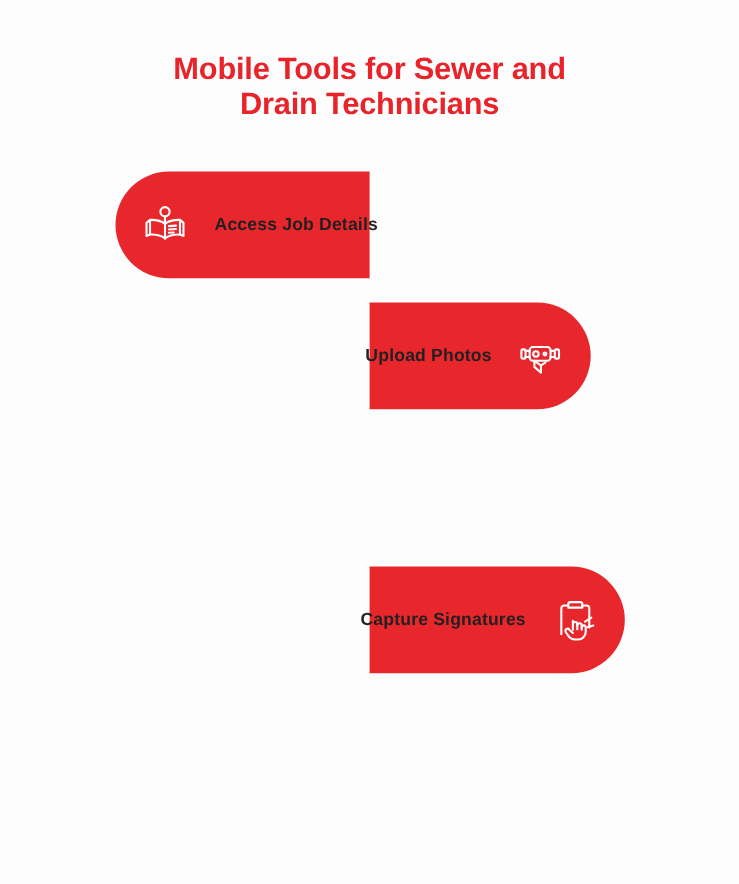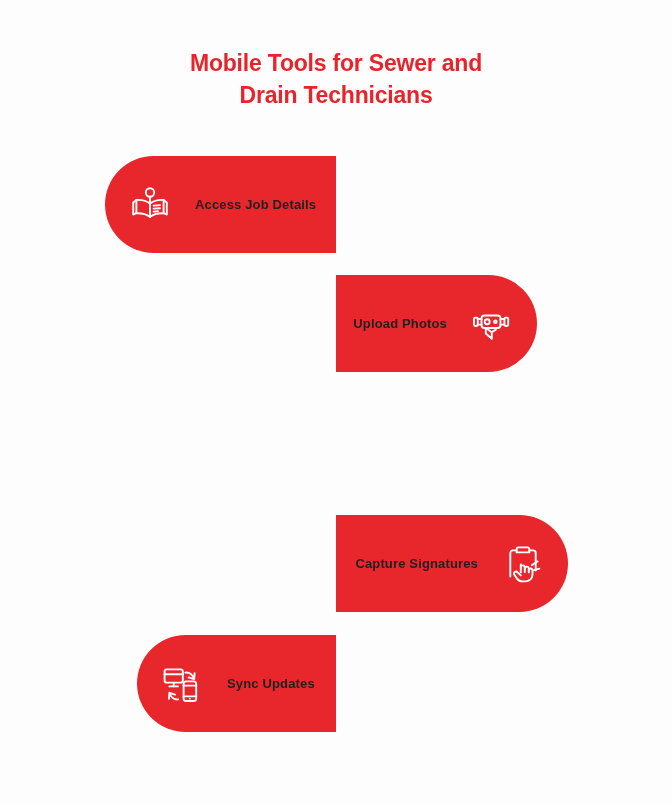--- a/index.html
+++ b/index.html
@@ -25,21 +25,21 @@
     background:#fdfdfd;
   }
 
   
   .title {
     position:absolute;
     left:0;
     top:47px;
     width:672px;
     text-align:center;
-    font-size:23px;
+    font-size:28px;
     font-weight:bold;
     line-height:32px;
     letter-spacing:-0.2px;
     color:#e8232a;
     white-space:pre-line;
   }
 
   
   .pill {
     position:absolute;
@@ -73,21 +73,21 @@
     height:46px;
     flex:0 0 46px;
     display:flex;
     align-items:center;
     justify-content:center;
   }
 
   .pill-icon svg { display:block; }
 
   .pill-label {
-    font-size:13px;
+    font-size:16px;
     font-weight:bold;
     color:#231f20;
     letter-spacing:0.15px;
     white-space:nowrap;
   }
 
   
   .pill.left-cap .pill-label { margin-left:22px; }
   
   .pill.right-cap .pill-label { margin-right:22px; }
@@ -153,33 +153,14 @@
         <path d="M19.8 22.4 L19.8 30.4"></path>
         <path d="M19.8 25.4 A2 2 0 0 1 23.8 25.4 L23.8 30"></path>
         <path d="M23.8 26.6 A2 2 0 0 1 27.8 26.6 L27.8 30.4"></path>
         <path d="M27.8 28 A1.9 1.9 0 0 1 31.5 28 L31.5 32.4 A7 7 0 0 1 24.5 39.4 L21.6 39.4 A7 7 0 0 1 16 36.6 L13.4 32.8 A2 2 0 0 1 16.6 30.4 L19.8 33.4"></path>
         <path d="M30.8 23.2 L36.6 19.4"></path>
         <path d="M33 28.2 L38.4 26.6"></path>
       </svg>
     </span>
   </div>
 
-  <div class="pill left-cap" id="row-4">
-    <span class="pill-icon">
-      <svg width="44" height="44" viewBox="0 0 44 44" fill="none" stroke="#ffffff" stroke-width="1.9" stroke-linecap="round" stroke-linejoin="round">
-        <rect x="4.6" y="7.4" width="18.2" height="13.2" rx="2.2"></rect>
-        <path d="M4.6 12.2 L22.8 12.2"></path>
-        <path d="M13.7 20.6 L13.7 24.4"></path>
-        <path d="M9.4 24.4 L18 24.4"></path>
-        <rect x="23.6" y="19.4" width="12.6" height="19.6" rx="2.6"></rect>
-        <path d="M23.6 23.6 L36.2 23.6"></path>
-        <path d="M23.6 34.4 L36.2 34.4"></path>
-        <circle cx="29.9" cy="36.7" r="0.9" fill="#ffffff" stroke="none"></circle>
-        <path d="M25.4 10.6 A7.6 7.6 0 0 1 33.8 16.6"></path>
-        <path d="M34.6 11.2 L34.2 17.2 L28.6 15.4"></path>
-        <path d="M18.2 37.4 A7.6 7.6 0 0 1 9.8 31.4"></path>
-        <path d="M9 36.8 L9.4 30.8 L15 32.6"></path>
-      </svg>
-    </span>
-    <span class="pill-label">Sync Updates</span>
-  </div>
 
 </div>
 
 </body></html>

